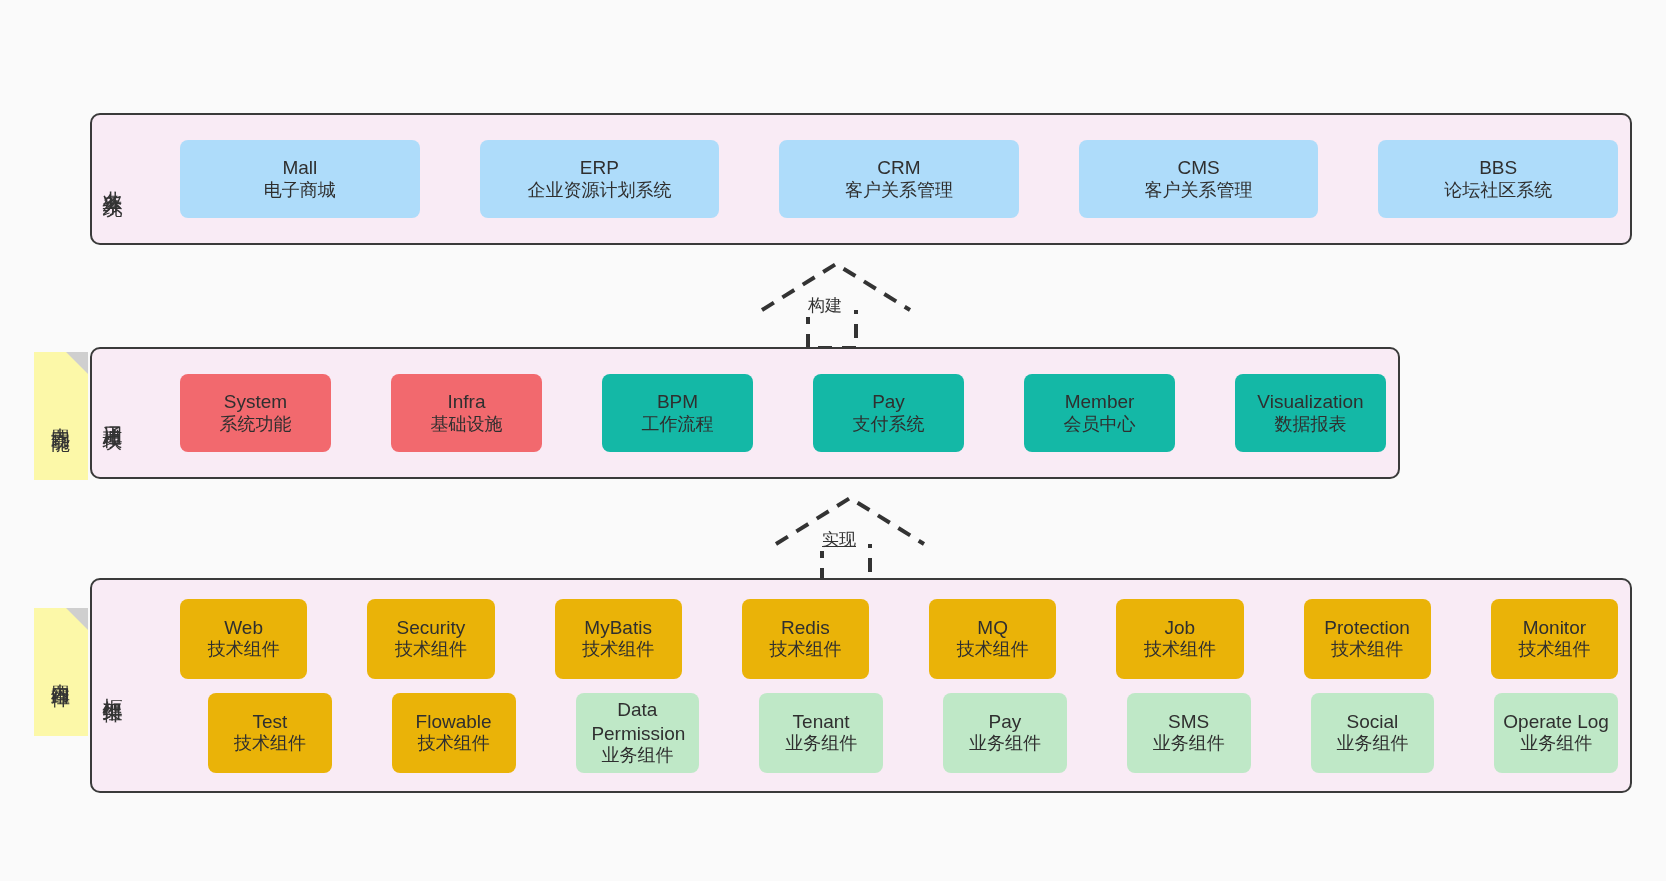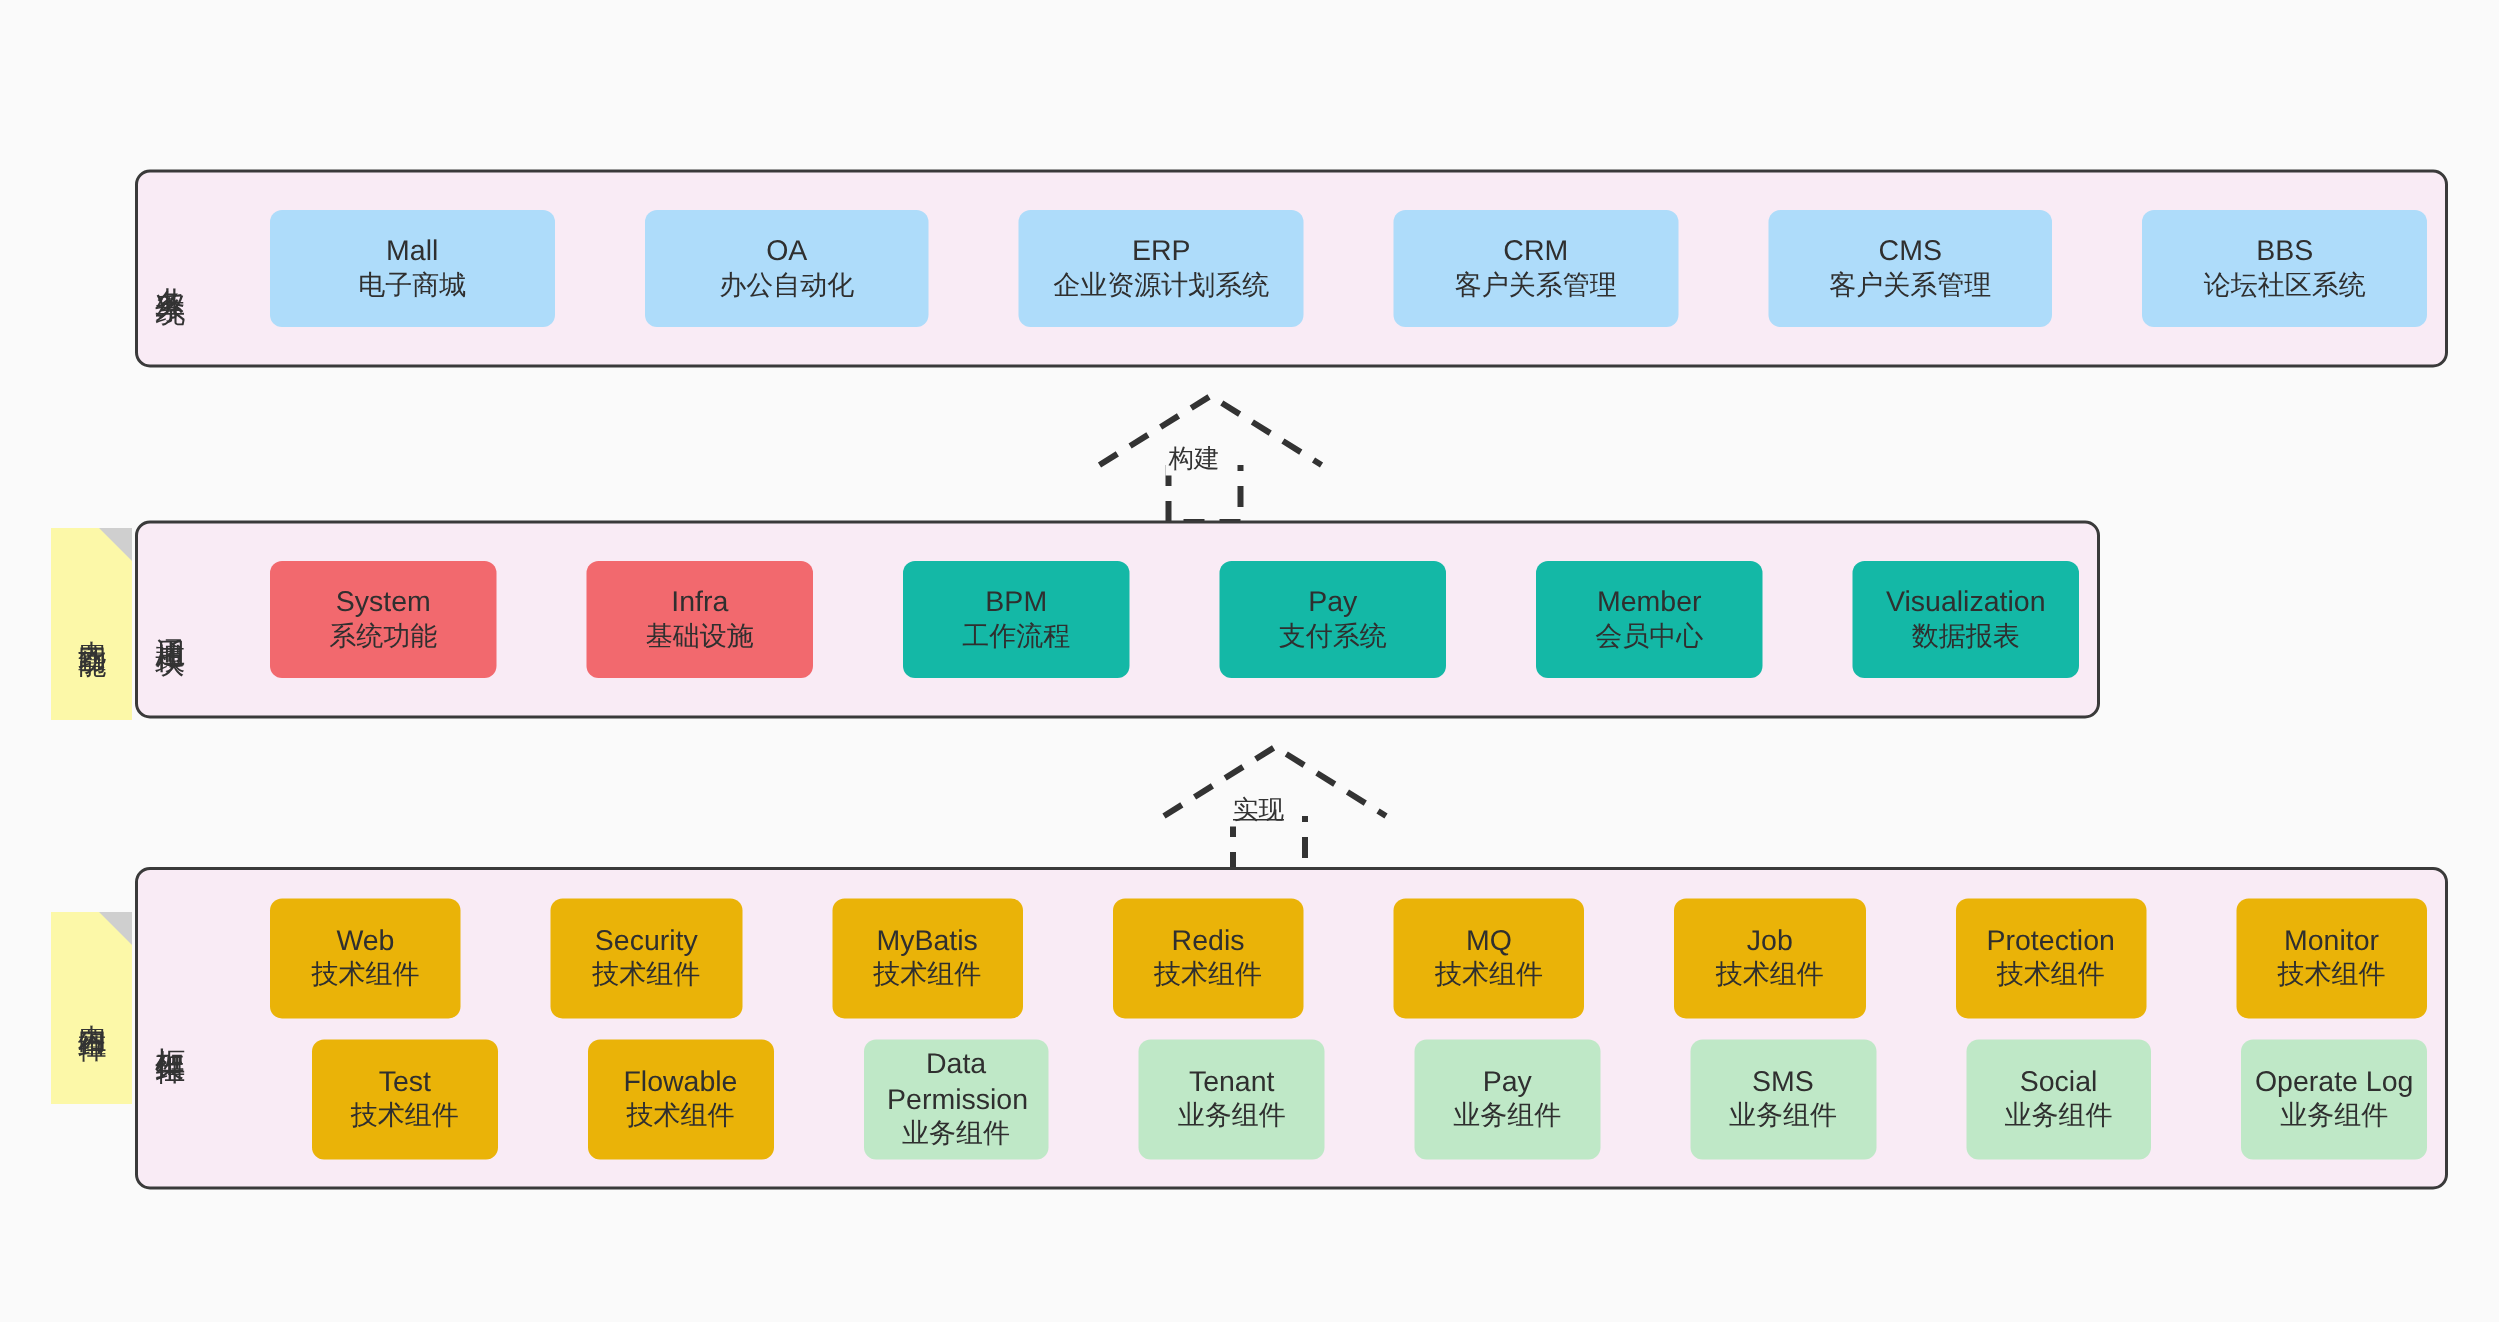--- a/index.html
+++ b/index.html
@@ -130,44 +130,40 @@
 
   <div class="layer" id="layer-business" style="left:90px; top:113px; width:1542px; height:132px;">
     <div class="layer-label">业务系统</div>
     <div class="layer-body">
       <div class="row" style="height:78px;">
         <div class="cell c-blue">
           <span class="t1">Mall</span>
           <span class="t2">电子商城</span>
         </div>
         <div class="cell c-blue">
-          <span class="t1">OA</span>
-          <span class="t2">办公自动化</span>
-        </div>
-        <div class="cell c-blue">
           <span class="t1">ERP</span>
           <span class="t2">企业资源计划系统</span>
         </div>
         <div class="cell c-blue">
           <span class="t1">CRM</span>
           <span class="t2">客户关系管理</span>
         </div>
         <div class="cell c-blue">
           <span class="t1">CMS</span>
           <span class="t2">客户关系管理</span>
         </div>
         <div class="cell c-blue">
           <span class="t1">BBS</span>
           <span class="t2">论坛社区系统</span>
         </div>
       </div>
     </div>
   </div>
 
-  <div class="arrow-wrap" style="left:727px; top:258px; width:160px; height:92px;">
+  <div class="arrow-wrap" style="left:756px; top:258px; width:160px; height:92px;">
     <svg width="160" height="92" viewBox="0 0 160 92">
       <path d="M 6 52 L 80 6 L 154 52" fill="none" stroke="#333333" stroke-width="4" stroke-dasharray="14,10" stroke-linecap="butt"></path>
       <path d="M 52 52 L 52 90 L 100 90 L 100 52" fill="none" stroke="#333333" stroke-width="4" stroke-dasharray="14,10" stroke-linecap="butt"></path>
     </svg>
     <div class="arrow-label" style="left:50px; top:36px;">构建</div>
   </div>
 
   <div class="note" style="left:34px; top:352px; width:54px; height:128px;">
     <span class="fold"></span>
     <span>内置功能</span>

